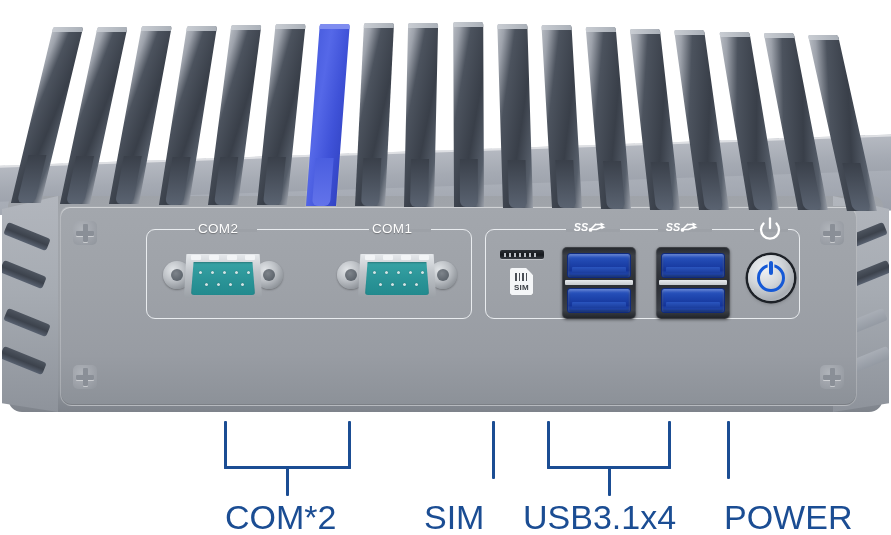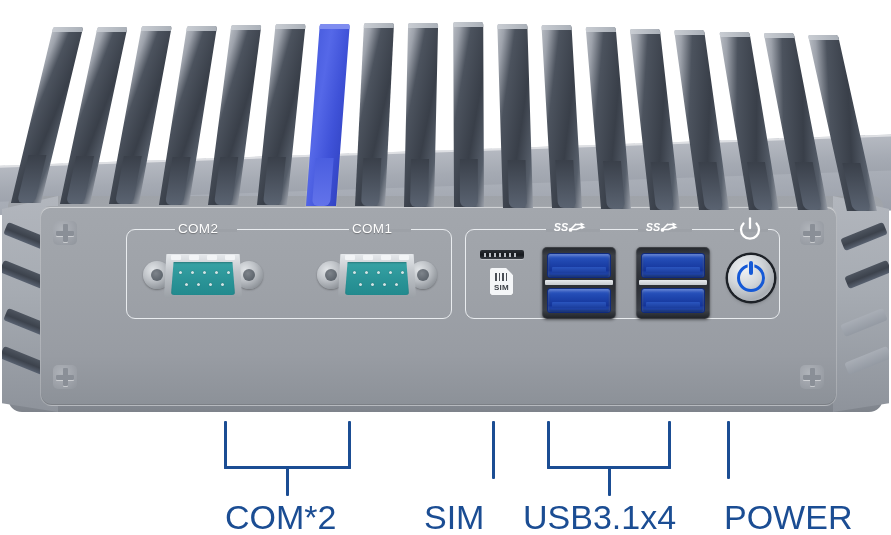--- a/index.html
+++ b/index.html
@@ -54,21 +54,21 @@
   }
   #cheek-left .cheek-fill{clip-path:polygon(0 6%,100% 0,100% 100%,0 96%);}
   #cheek-right .cheek-fill{clip-path:polygon(0 0,100% 6%,100% 96%,0 100%);}
   .vslat{
     position:absolute;height:13px;border-radius:3px;
     background:linear-gradient(180deg,#4e5560 0%,#3c424c 55%,#596271 100%);
   }
 
   
   #faceplate{
-    position:absolute;left:32px;top:10px;width:795px;height:198px;
+    position:absolute;left:52px;top:10px;width:795px;height:198px;
     background:linear-gradient(180deg,#a3a7ad 0%,#9ea2a8 40%,#989ca3 75%,#8c9198 100%);
     border-radius:10px 10px 12px 12px;
     box-shadow:inset 0 1px 0 rgba(255,255,255,.5), inset 0 -1px 0 rgba(0,0,0,.12);
     border:1px solid rgba(255,255,255,.22);
   }
   .screw{
     position:absolute;width:24px;height:24px;
     background:radial-gradient(circle at 38% 34%,#b0b4ba 0%,#a0a4ab 50%,#8f949b 100%);
     border-radius:5px;
   }

